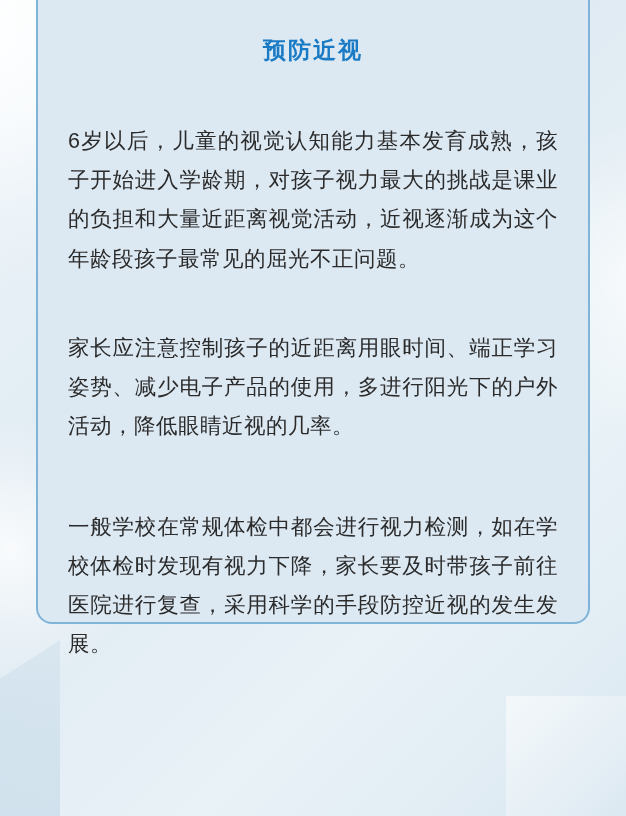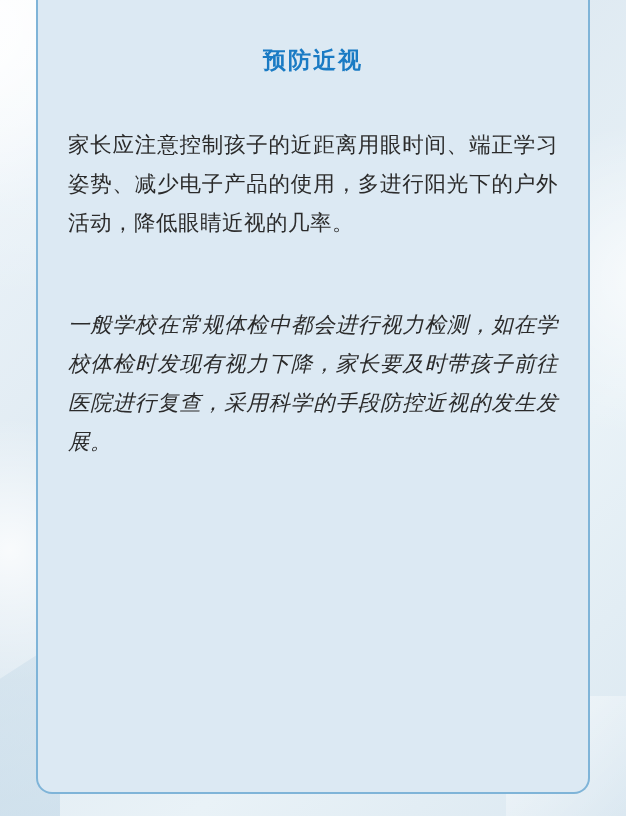--- a/index.html
+++ b/index.html
@@ -61,27 +61,27 @@
     width: 120px; height: 120px;
     background: linear-gradient(135deg, rgba(255,255,255,.6), rgba(255,255,255,0));
   }
 
   
   #card {
     position: absolute;
     left: 36px;
     top: 0;
     width: 554px;
-    height: 794px;
+    height: 624px;
     background: #dce9f3;
     border: 2px solid #7fb4d8;
     border-top: none;
     border-radius: 0 0 16px 16px;
     box-sizing: border-box;
-    padding: 14px 30px;
+    padding: 4px 30px;
   }
   #card-inner {
     padding-top: 22px;
   }
   .card-title {
     color: #1a7bc4;
     font-size: 23px;
     font-weight: bold;
     text-align: center;
     letter-spacing: 2px;
@@ -91,33 +91,34 @@
   .body-text {
     color: #2b2b2b;
     font-size: 21.5px;
     line-height: 1.82;
     letter-spacing: .5px;
     text-align: justify;
     margin: 0;
   }
   .para-1 { margin-top: 56px; }
   .para-2 { margin-top: 50px; }
-  .para-3 { margin-top: 62px; font-style: italic; }
+  .para-3 { margin-top: 62px; }
 </style>
 </head>
 <body>
 
 <div id="page">
   <div class="bg-shape s1"></div>
   <div class="bg-shape s5"></div>
   <div class="bg-shape s3"></div>
   <div class="bg-shape s2"></div>
   <div class="bg-shape s4"></div>
   <div class="bg-shape s6"></div>
 
   <div id="card">
     <div id="card-inner">
       <h1 class="card-title">预防近视</h1>
+      <p class="body-text para-1">6岁以后，儿童的视觉认知能力基本发育成熟，孩子开始进入学龄期，对孩子视力最大的挑战是课业的负担和大量近距离视觉活动，近视逐渐成为这个年龄段孩子最常见的屈光不正问题。</p>
       <p class="body-text para-2">家长应注意控制孩子的近距离用眼时间、端正学习姿势、减少电子产品的使用，多进行阳光下的户外活动，降低眼睛近视的几率。</p>
       <p class="body-text para-3">一般学校在常规体检中都会进行视力检测，如在学校体检时发现有视力下降，家长要及时带孩子前往医院进行复查，采用科学的手段防控近视的发生发展。</p>
     </div>
   </div>
 </div>
 
 </body></html>

